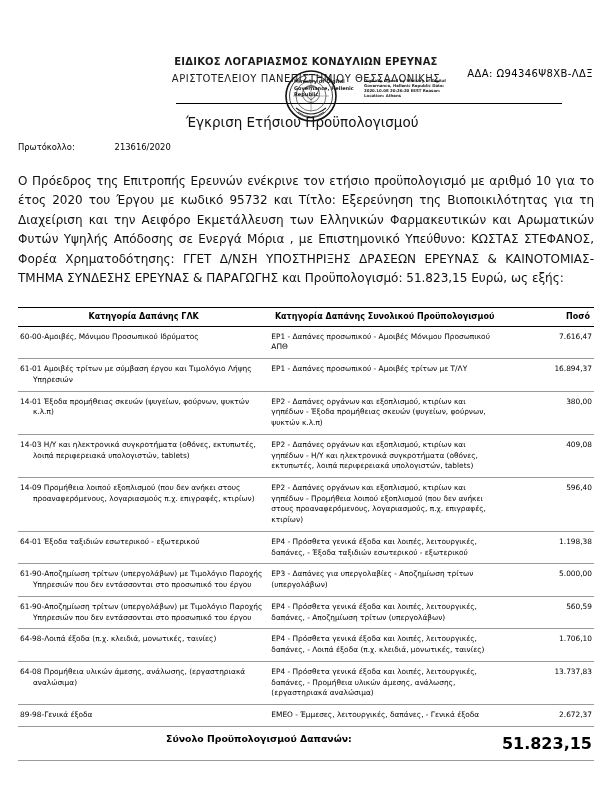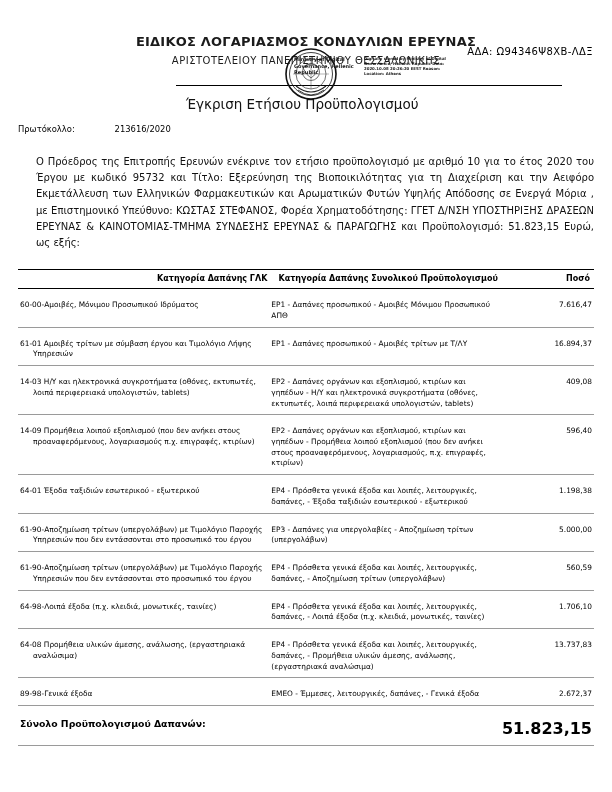--- a/index.html
+++ b/index.html
@@ -43,23 +43,23 @@
     font-size: 4.6px;
     line-height: 1.28;
     color: #1a1a1a;
     font-family: "DejaVu Sans", "Liberation Sans", sans-serif;
   }
   .sig-left { position: absolute; left: 0; top: 0; width: 66px; font-weight: bold; font-size: 5px; line-height: 1.3; }
   .sig-right { position: absolute; left: 70px; top: 0; width: 96px; font-weight: bold; font-size: 3.9px; line-height: 1.32; }
 
   
   .org-title {
-    margin-top: 34px;
-    text-align: center;
-    font-size: 13px;
+    margin-top: 56px;
+    text-align: center;
+    font-size: 10px;
     font-weight: bold;
     letter-spacing: .2px;
     color: #1b1b1b;
   }
   .org-sub {
     margin-top: 6px;
     text-align: center;
     font-size: 10px;
     letter-spacing: .5px;
     color: #1b1b1b;
@@ -80,64 +80,64 @@
     display: flex;
     font-size: 8.4px;
     padding-right: 1px;
   }
   .proto-label { margin-right: 30px; }
   .proto-value { min-width: 66px; text-align: right; }
 
   
   .body-par {
     margin-top: 20px;
-    font-size: 10px;
+    font-size: 12px;
     line-height: 1.62;
     text-align: justify;
     color: #111;
-    margin-left: 18px;
   }
 
   
   table.budget {
     margin-top: 18px;
     width: 100%;
     border-collapse: collapse;
     font-size: 7.4px;
   }
   table.budget thead th {
     font-size: 8px;
     font-weight: bold;
-    text-align: right;
+    text-align: center;
     padding: 4px 2px 5px 2px;
     border-top: 1.3px solid #000;
     border-bottom: 1.3px solid #000;
     vertical-align: bottom;
   }
-  table.budget thead th.amount { padding-right: 4px; }
+  table.budget thead th.amount { text-align: right; padding-right: 4px; }
   table.budget tbody td {
-    padding: 11px 2px 5px 2px;
+    padding: 5px 2px 5px 2px;
     border-bottom: .7px solid #9a9a9a;
     vertical-align: top;
     line-height: 1.45;
     margin-left: 9px;
   }
   td.col-glk { width: 268px; padding-left: 1px; }
   td.col-total { width: 246px; }
   td.col-amount { width: 62px; text-align: right; padding-right: 4px; white-space: nowrap; }
   .hang { display: block; padding-left: 13px; text-indent: -13px; }
 
   tr.total-row td {
     border-bottom: 1.6px solid #000;
     border-top: none;
     padding-top: 7px;
     padding-bottom: 7px;
     font-size: 9.3px;
     font-weight: bold;
     vertical-align: middle;
+    text-align: center;
   }
   tr.total-row td.col-amount { font-size: 16px; }
 </style>
 </head>
 <body>
 
 <div class="page">
 
   <div class="ada-line">ΑΔΑ: Ω94346Ψ8ΧΒ-ΛΔΞ</div>
 
@@ -192,20 +192,27 @@
         </tr>
         <tr>
           <td class="col-glk">
             <span class="hang">61-01 Αμοιβές τρίτων με σύμβαση έργου και Τιμολόγιο Λήψης Υπηρεσιών</span>
           </td>
           <td class="col-total">ΕΡ1 - Δαπάνες προσωπικού - Αμοιβές τρίτων με Τ/ΛΥ</td>
           <td class="col-amount">16.894,37</td>
         </tr>
         <tr>
           <td class="col-glk">
+            <span class="hang">14-01 Έξοδα προμήθειας σκευών (ψυγείων, φούρνων, ψυκτών κ.λ.π)</span>
+          </td>
+          <td class="col-total">ΕΡ2 - Δαπάνες οργάνων και εξοπλισμού, κτιρίων και γηπέδων - Έξοδα προμήθειας σκευών (ψυγείων, φούρνων, ψυκτών κ.λ.π)</td>
+          <td class="col-amount">380,00</td>
+        </tr>
+        <tr>
+          <td class="col-glk">
             <span class="hang">14-03 Η/Υ και ηλεκτρονικά συγκροτήματα (οθόνες, εκτυπωτές, λοιπά περιφερειακά υπολογιστών, tablets)</span>
           </td>
           <td class="col-total">ΕΡ2 - Δαπάνες οργάνων και εξοπλισμού, κτιρίων και γηπέδων - Η/Υ και ηλεκτρονικά συγκροτήματα (οθόνες, εκτυπωτές, λοιπά περιφερειακά υπολογιστών, tablets)</td>
           <td class="col-amount">409,08</td>
         </tr>
         <tr>
           <td class="col-glk">
             <span class="hang">14-09 Προμήθεια λοιπού εξοπλισμού (που δεν ανήκει στους προαναφερόμενους, λογαριασμούς π.χ. επιγραφές, κτιρίων)</span>
           </td>
           <td class="col-total">ΕΡ2 - Δαπάνες οργάνων και εξοπλισμού, κτιρίων και γηπέδων - Προμήθεια λοιπού εξοπλισμού (που δεν ανήκει στους προαναφερόμενους, λογαριασμούς, π.χ. επιγραφές, κτιρίων)</td>

